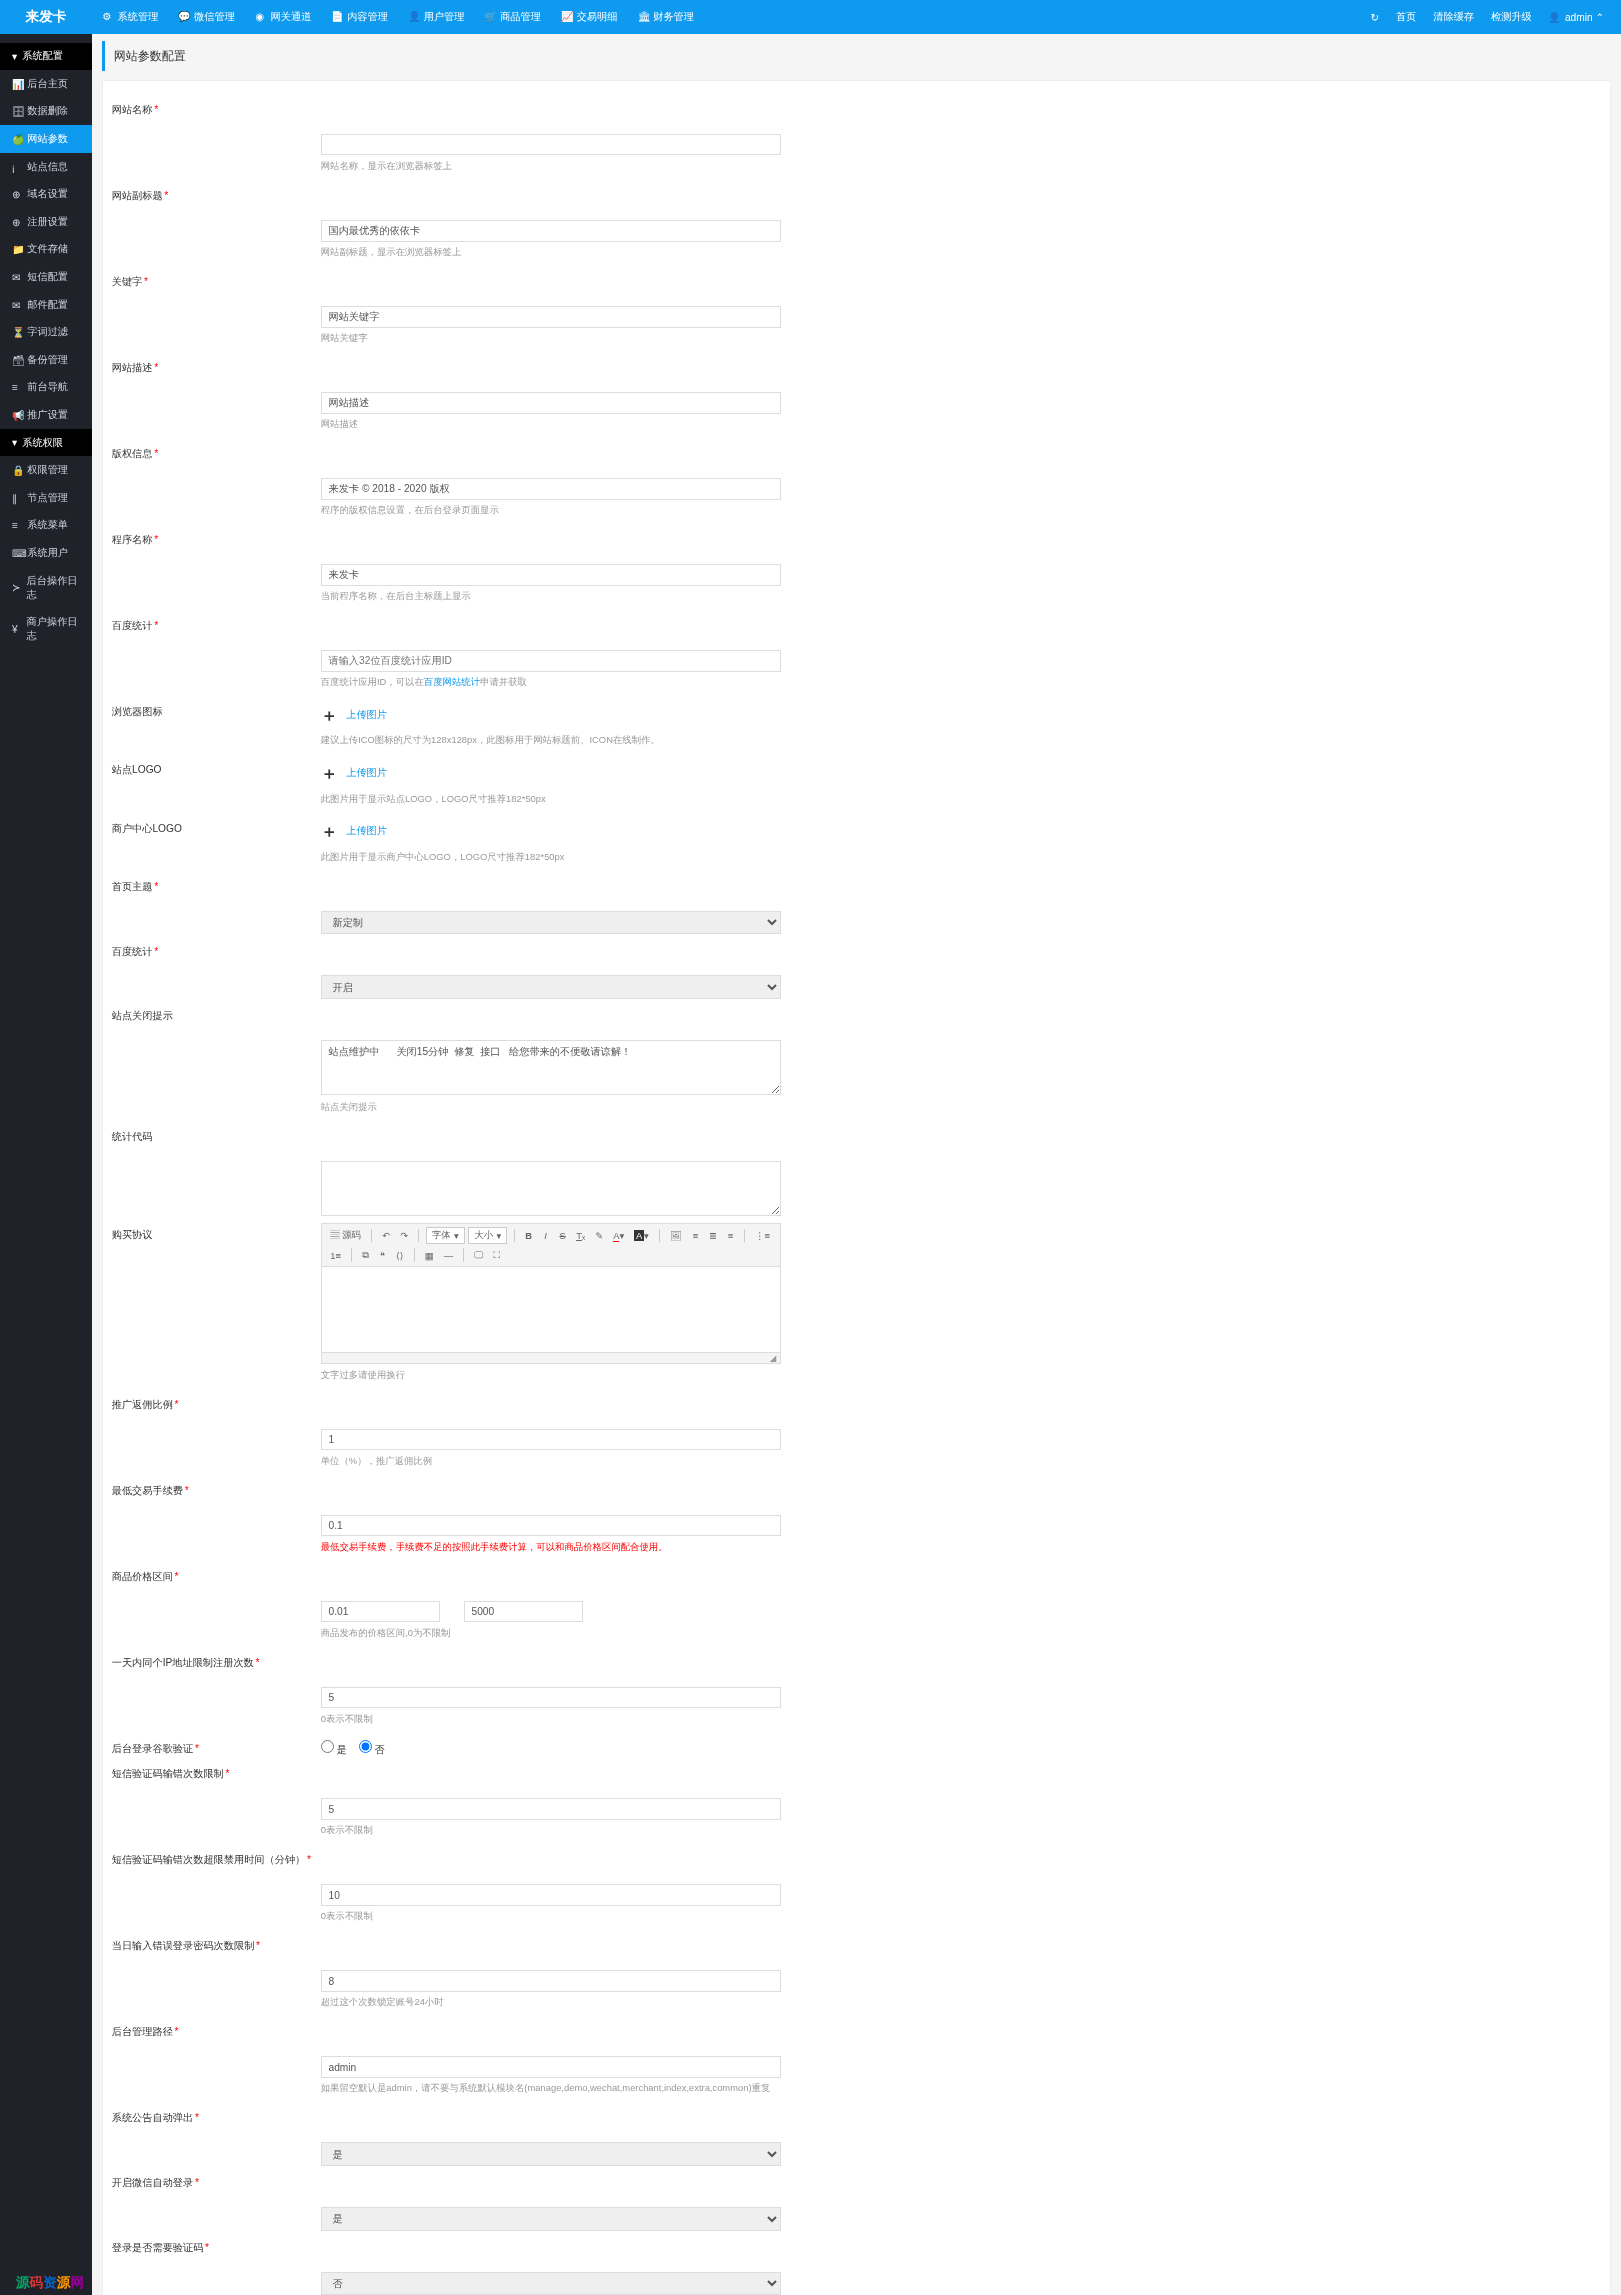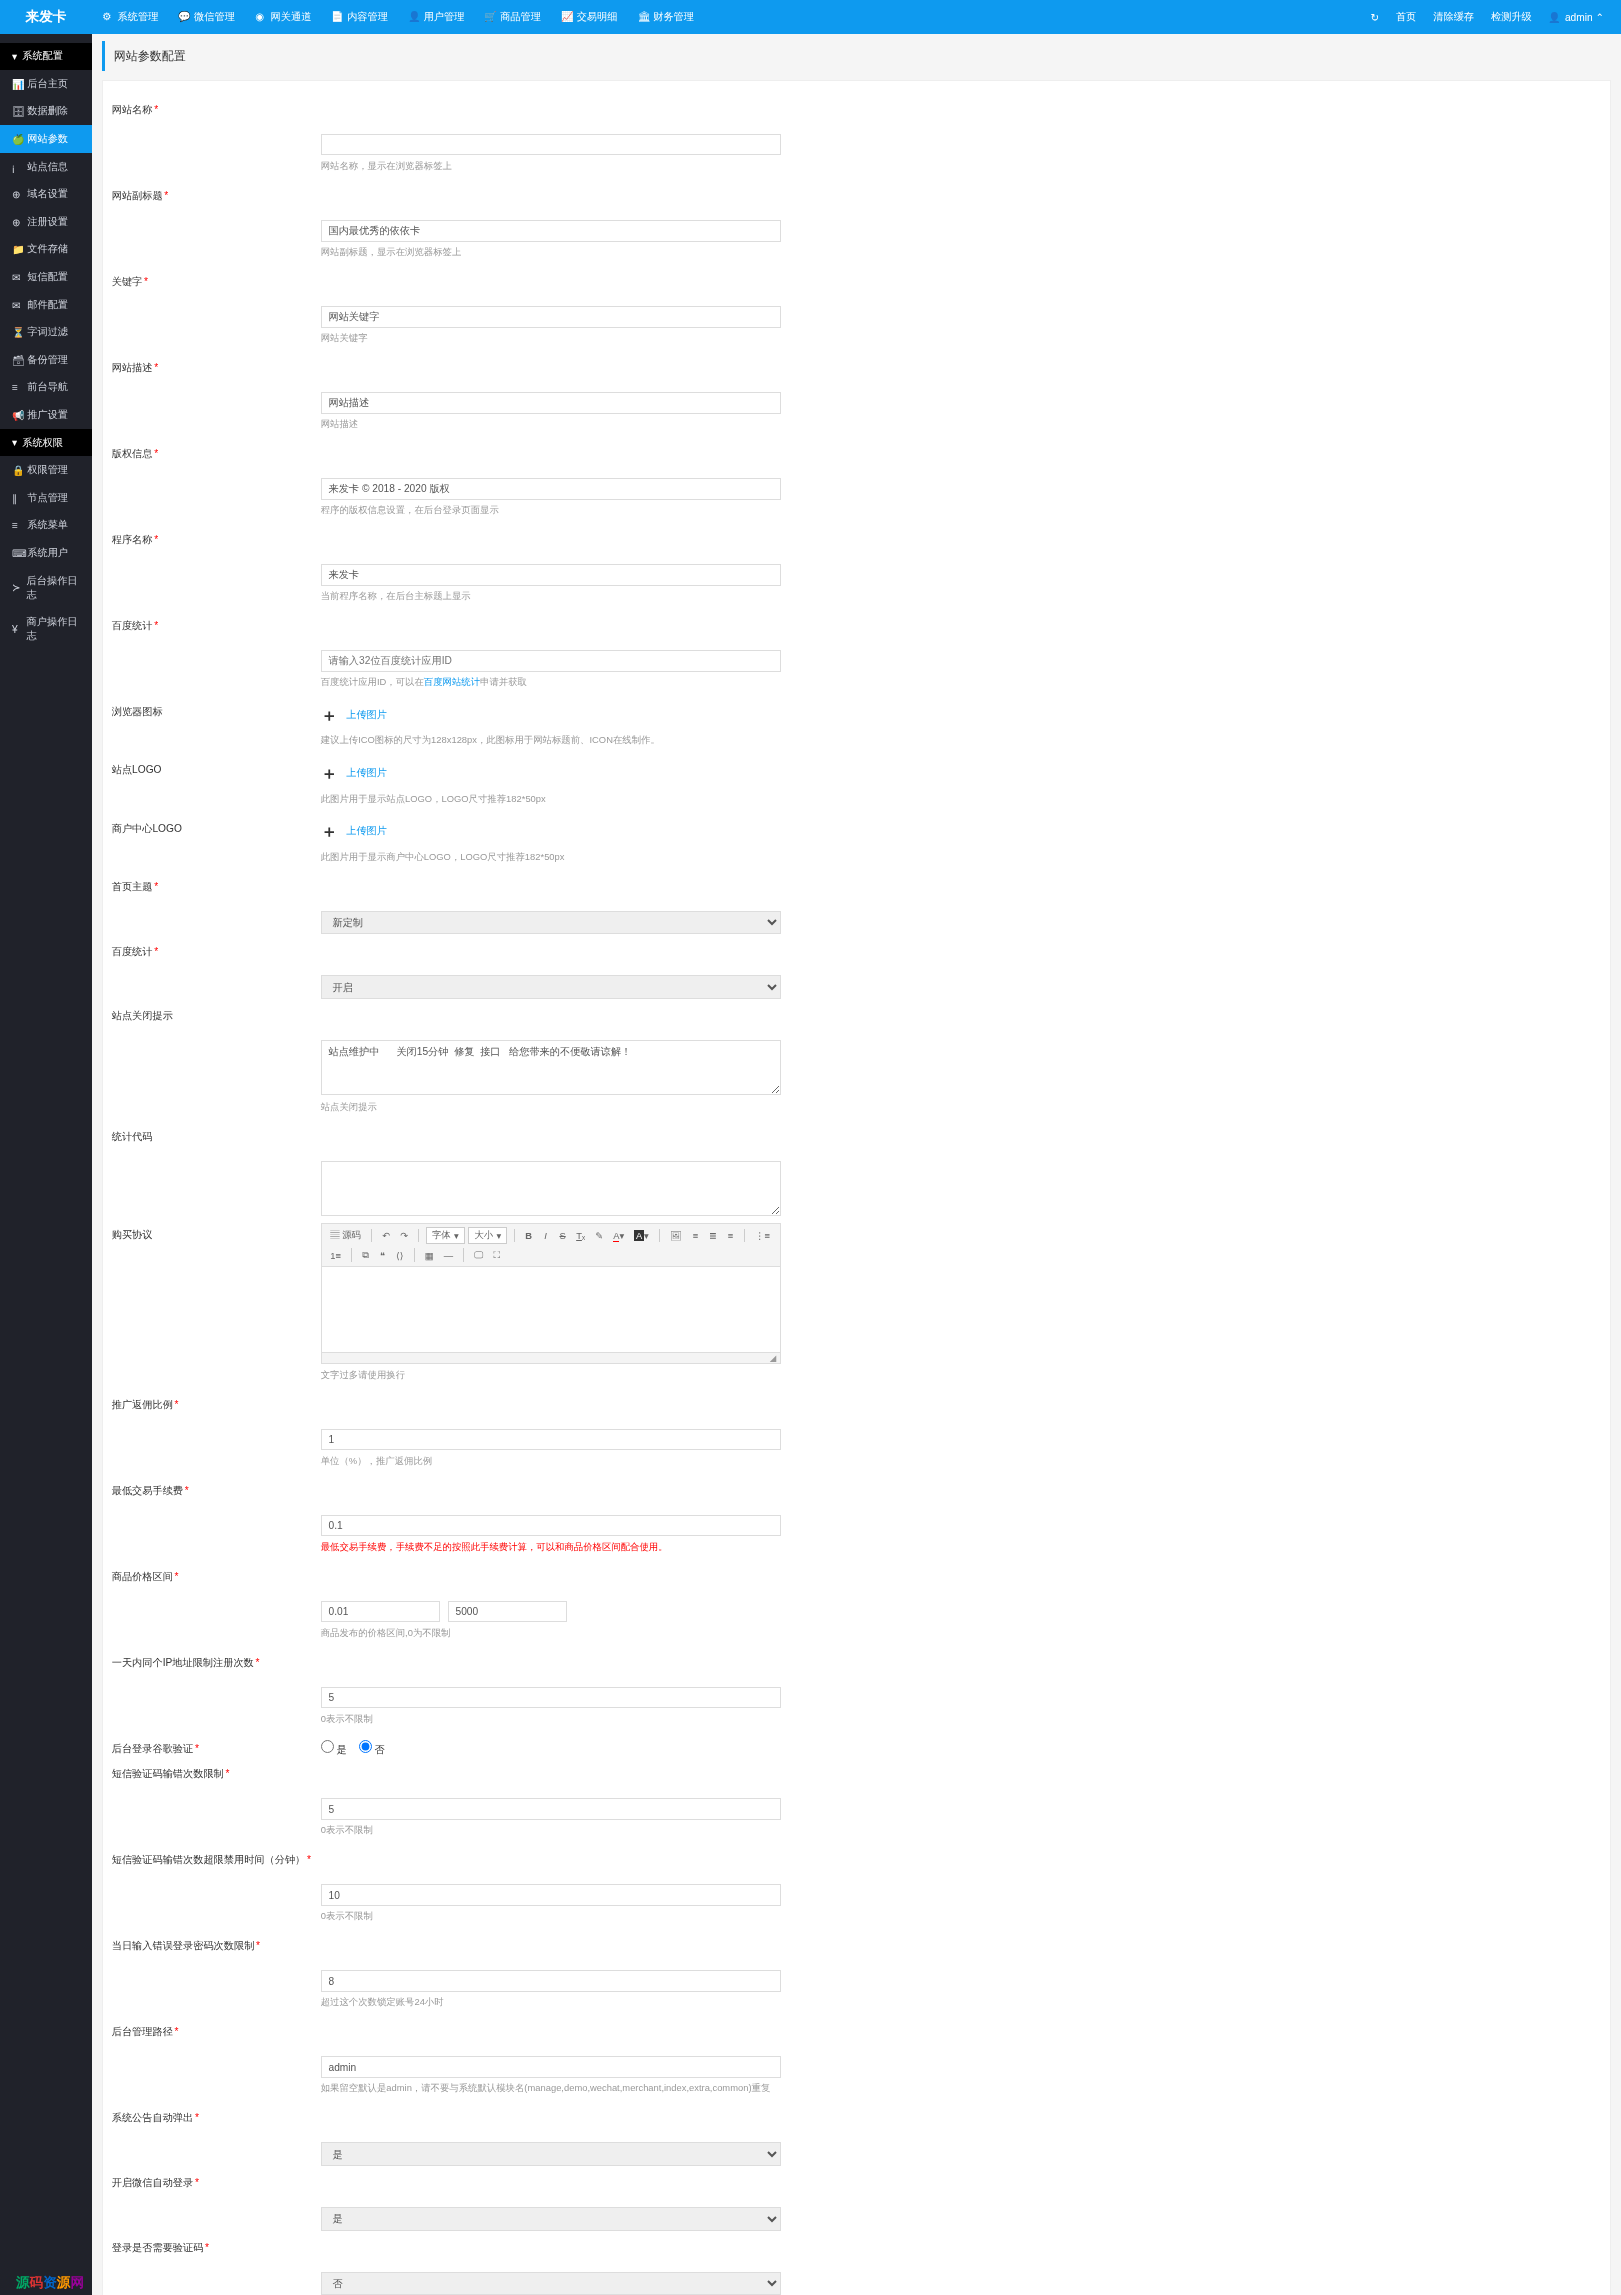--- a/index.html
+++ b/index.html
@@ -32,21 +32,21 @@
 .fctl input[type=text], .fctl select, .fctl textarea { width:100%; padding:4.3px 6.8px; border:0.9px solid #ddd; font-size:10.2px; color:#555; font-family:inherit; outline:none;margin-top:36px; }
 .fctl textarea { resize:vertical; }
 .help { font-size:9.4px; color:#999; margin-top:3.4px; margin-bottom:6.8px; line-height:1.4; }
 .help.red { color:#f00; }
 .help a { color:#0e9aef; text-decoration:none; }
 .radio-wrap { padding-top:3.4px; }
 .radio-wrap label { margin-right:12px; font-size:10.2px; }
 .upload-row { display:flex; align-items:center; gap:8.5px; padding:3.4px 0; }
 .upload-plus { font-size:17px; font-weight:bold; cursor:pointer; }
 .upload-text { color:#0e9aef; font-size:10.2px; cursor:pointer; }
-.range-row { display:flex; gap:8px;align-items:flex-end; }
+.range-row { display:flex; gap:24px;align-items:flex-end; }
 .range-row input { width:119px !important; }
 
 .editor { border:0.9px solid #ddd; }
 .ed-toolbar { background:#f4f4f4; border-bottom:0.9px solid #ddd; padding:3.4px 5.1px; display:flex; flex-wrap:wrap; align-items:center; gap:3.4px; font-size:9.4px; color:#666; }
 .ed-sep { width:0.9px; height:13.6px; background:#ccc; margin:0 3.4px; }
 .ed-btn { padding:1.7px 3.4px; cursor:pointer; min-width:13.6px; text-align:center; }
 .ed-drop { display:flex; align-items:center; border:0.9px solid #ccc; background:#fff; padding:0.9px 5.1px; gap:3.4px; }
 .ed-body { height:85px; background:#fff; position:relative; }
 .ed-resize { text-align:right; padding:0 3.4px; background:#f4f4f4; border-top:0.9px solid #ddd; color:#999; font-size:8.5px; cursor:ns-resize; }
 

